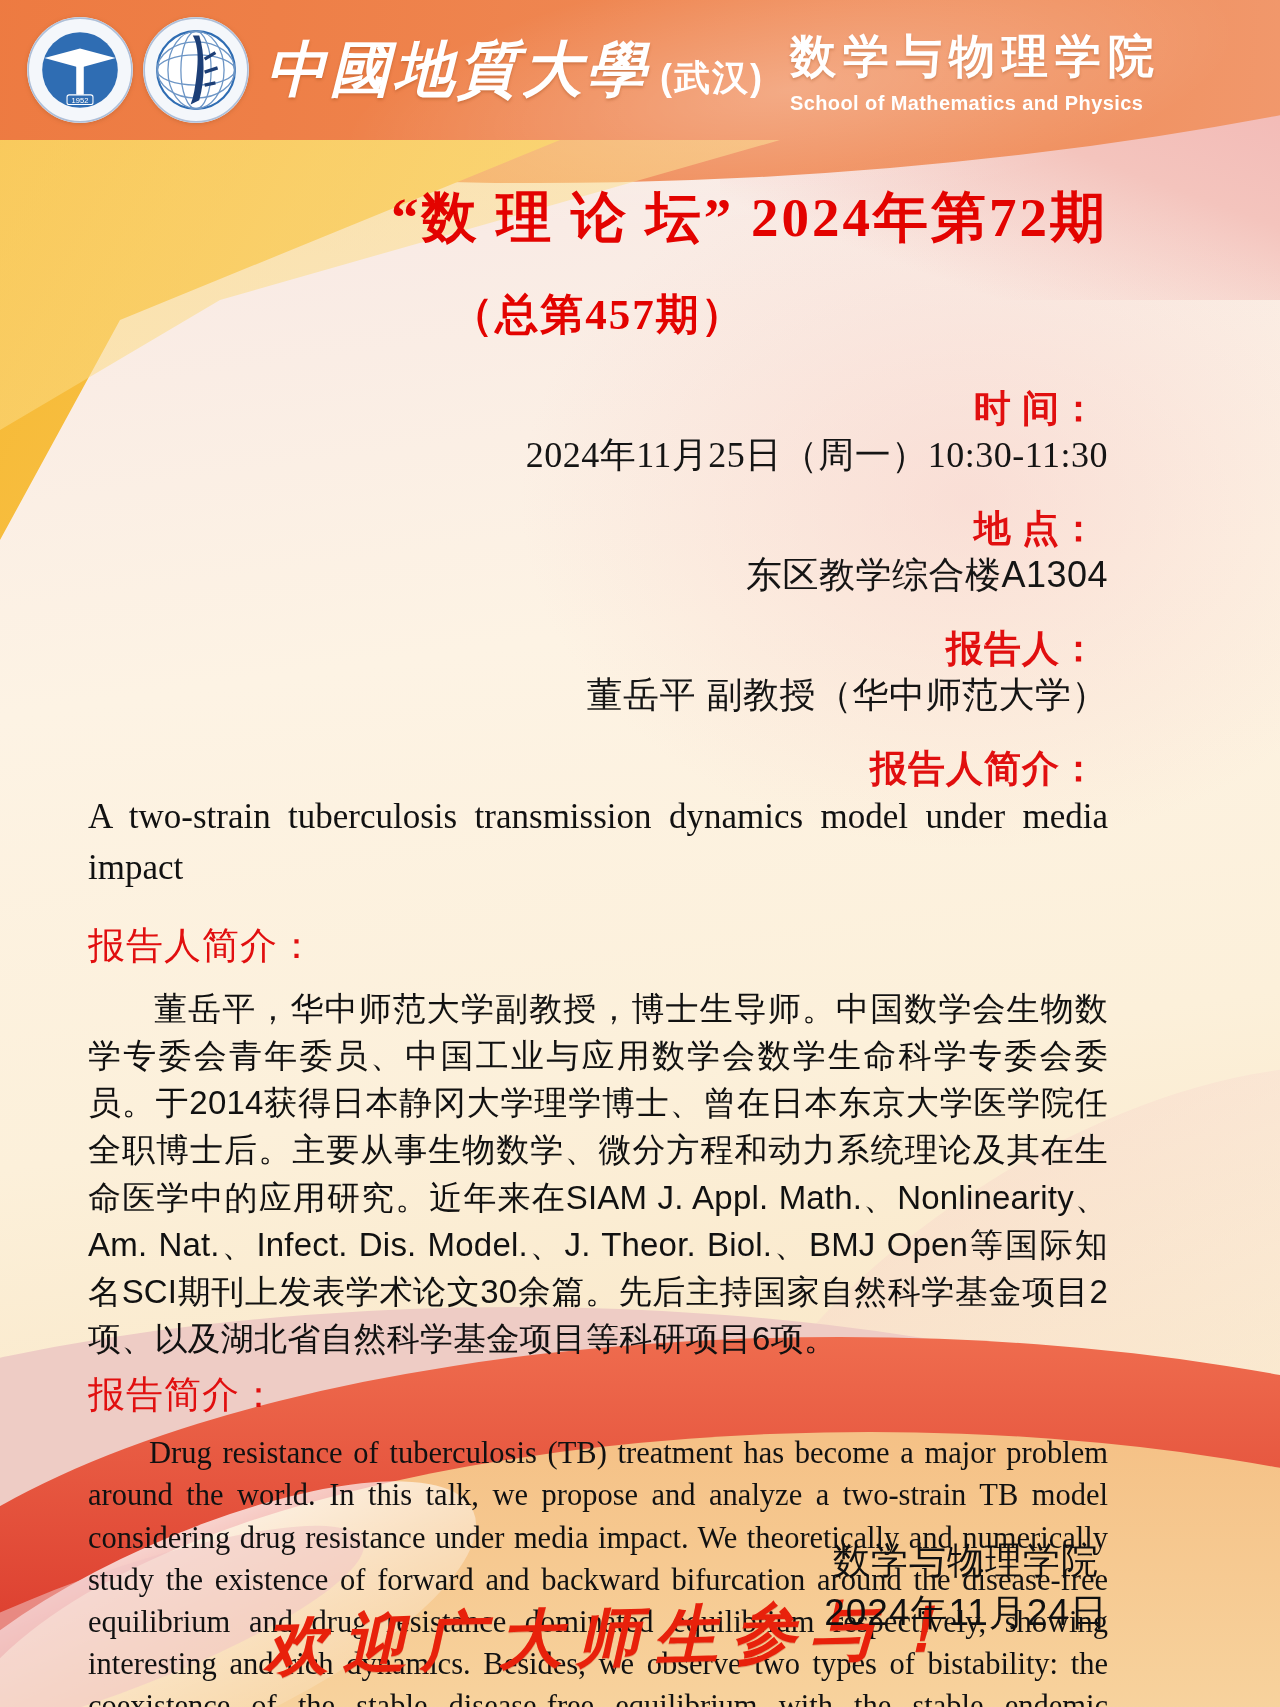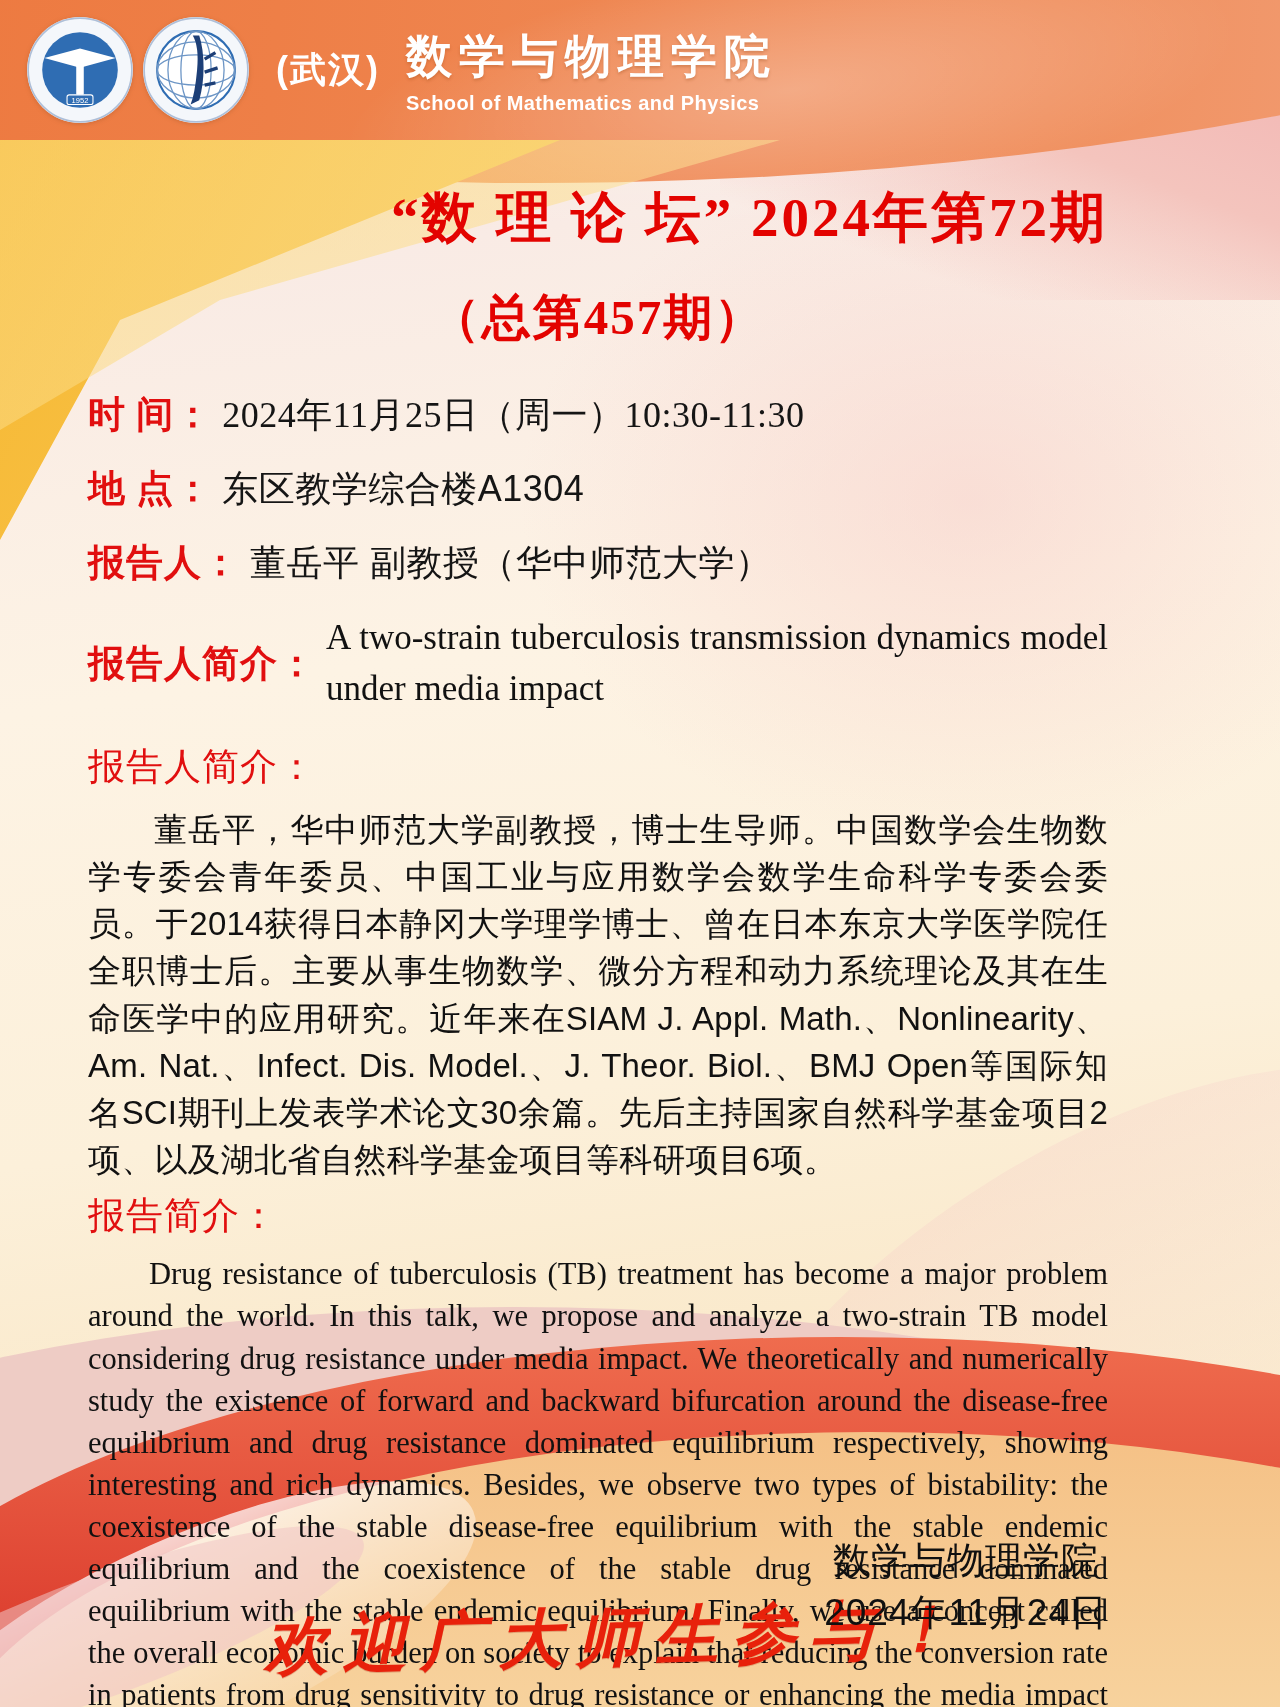--- a/index.html
+++ b/index.html
@@ -52,23 +52,23 @@
   .school-cn{font-size:46px; font-weight:600; letter-spacing:7px; text-shadow:0 2px 3px rgba(150,70,20,.3);}
   .school-en{font-size:20px; font-weight:600; margin-top:4px; letter-spacing:.4px;}
 
   
   .content{position:relative; z-index:2; padding:150px 172px 0 88px;}
   .title1{margin-top:40px; text-align:right; color:#e30300;
     font-family:"Liberation Serif", serif; font-weight:bold;
     font-size:55px; letter-spacing:3px; line-height:1;}
   .title2{margin-top:48px; text-align:center; color:#e30300;
     font-family:"Liberation Serif", serif; font-weight:bold;
-    font-size:49px; letter-spacing:2px; line-height:1;}
+    font-size:43px; letter-spacing:2px; line-height:1;}
   .details{margin-top:50px;}
-  .row{display:flex; align-items:center; margin-bottom:27px;}
+  .row{display:flex; align-items:flex-end; margin-bottom:27px;flex-direction:column;}
   .label{flex:none; color:#e10f0f; font-family:"Liberation Serif", serif;
     font-weight:bold; font-size:37px; line-height:1.25; letter-spacing:1px; margin-right:10px;}
   .value-cn{font-size:36px; color:#151515; line-height:1.3; letter-spacing:.5px;}
   .value-time{font-family:"Liberation Serif", serif;}
   .value-en{font-family:"Liberation Serif", serif; font-size:35px; color:#111;
     line-height:1.45; text-align:justify; flex:1;}
   .sec-heading{color:#e10f0f; font-family:"Liberation Serif", serif; font-weight:normal;
     font-size:37px; margin-top:8px; letter-spacing:1px;}
   .bio-text{margin-top:14px; font-size:33px; color:#111; line-height:1.43;
     text-align:justify; text-indent:2em; letter-spacing:.2px;}
@@ -117,20 +117,21 @@
       <circle cx="50" cy="50" r="36" fill="#fff" stroke="#2f6db3" stroke-width="2"></circle>
       <ellipse cx="50" cy="50" rx="36" ry="14" fill="none" stroke="#6d96c6" stroke-width="1.2"></ellipse>
       <ellipse cx="50" cy="50" rx="36" ry="26" fill="none" stroke="#6d96c6" stroke-width="1.2"></ellipse>
       <ellipse cx="50" cy="50" rx="14" ry="36" fill="none" stroke="#6d96c6" stroke-width="1.2"></ellipse>
       <ellipse cx="50" cy="50" rx="26" ry="36" fill="none" stroke="#6d96c6" stroke-width="1.2"></ellipse>
       <path d="M47 18 q6 10 4 32 q-2 22 -6 32 l8 -4 q4 -14 4 -30 q0 -18 -4 -30 z" fill="#1d3f77"></path>
       <path d="M58 40 l10 -6 M58 52 l12 -4 M58 64 l10 -2" stroke="#1d3f77" stroke-width="3" fill="none"></path>
     </svg>
     <div class="univ-block">
       <div class="univ-cn-line">
+        <span class="univ-cn">中國地質大學</span>
         <span class="campus">(武汉)</span>
       </div>
     </div>
     <div class="school-block">
       <div class="school-cn">数学与物理学院</div>
       <div class="school-en">School of Mathematics and Physics</div>
     </div>
   </div>
 
   <div class="content">

